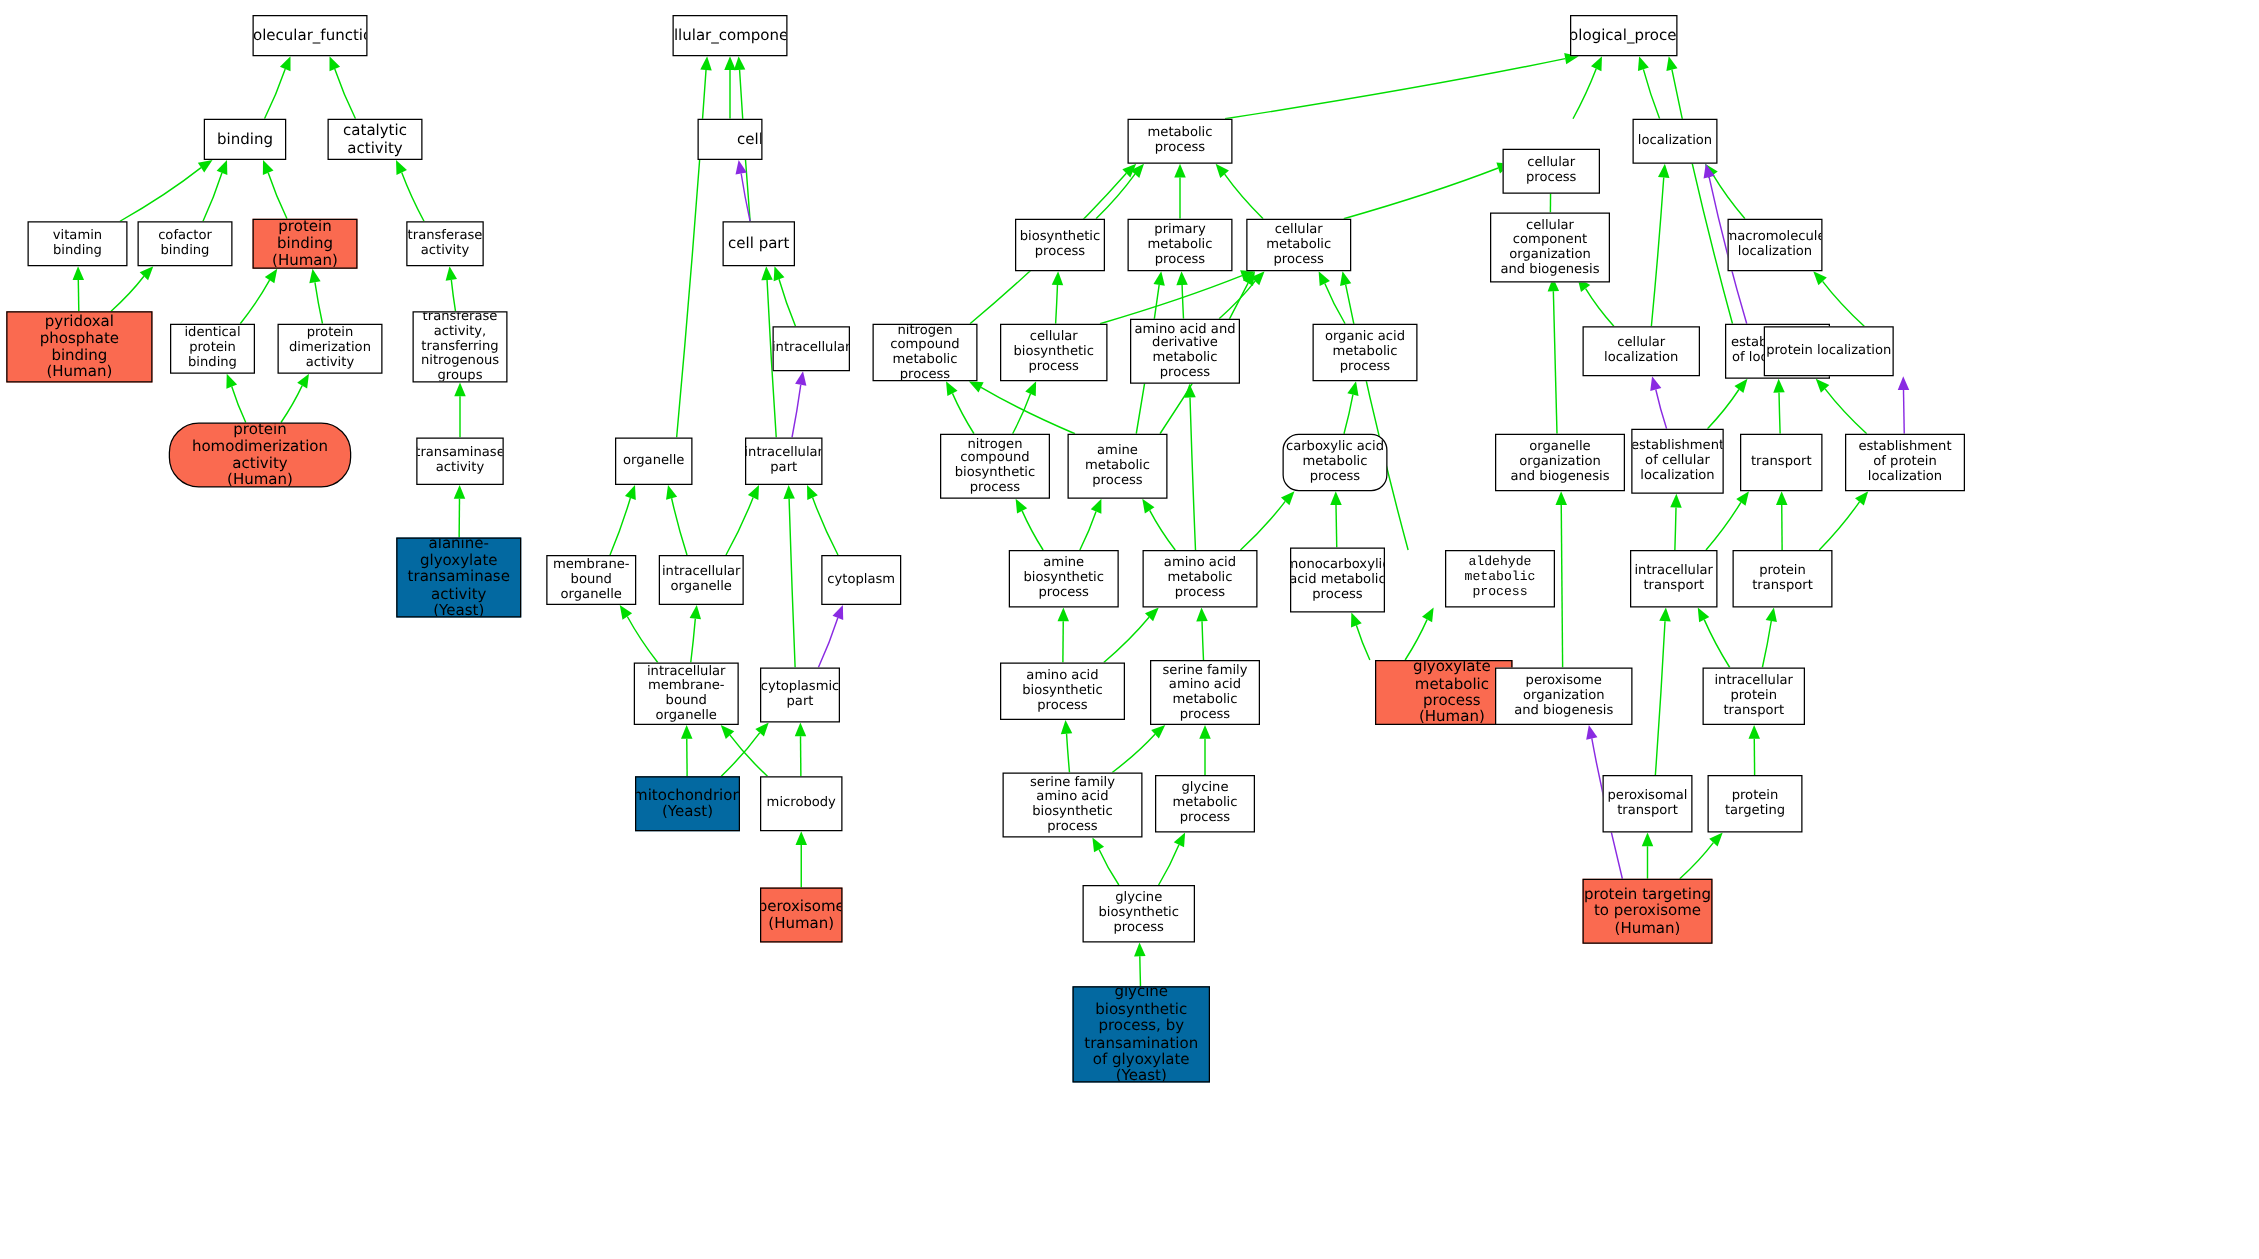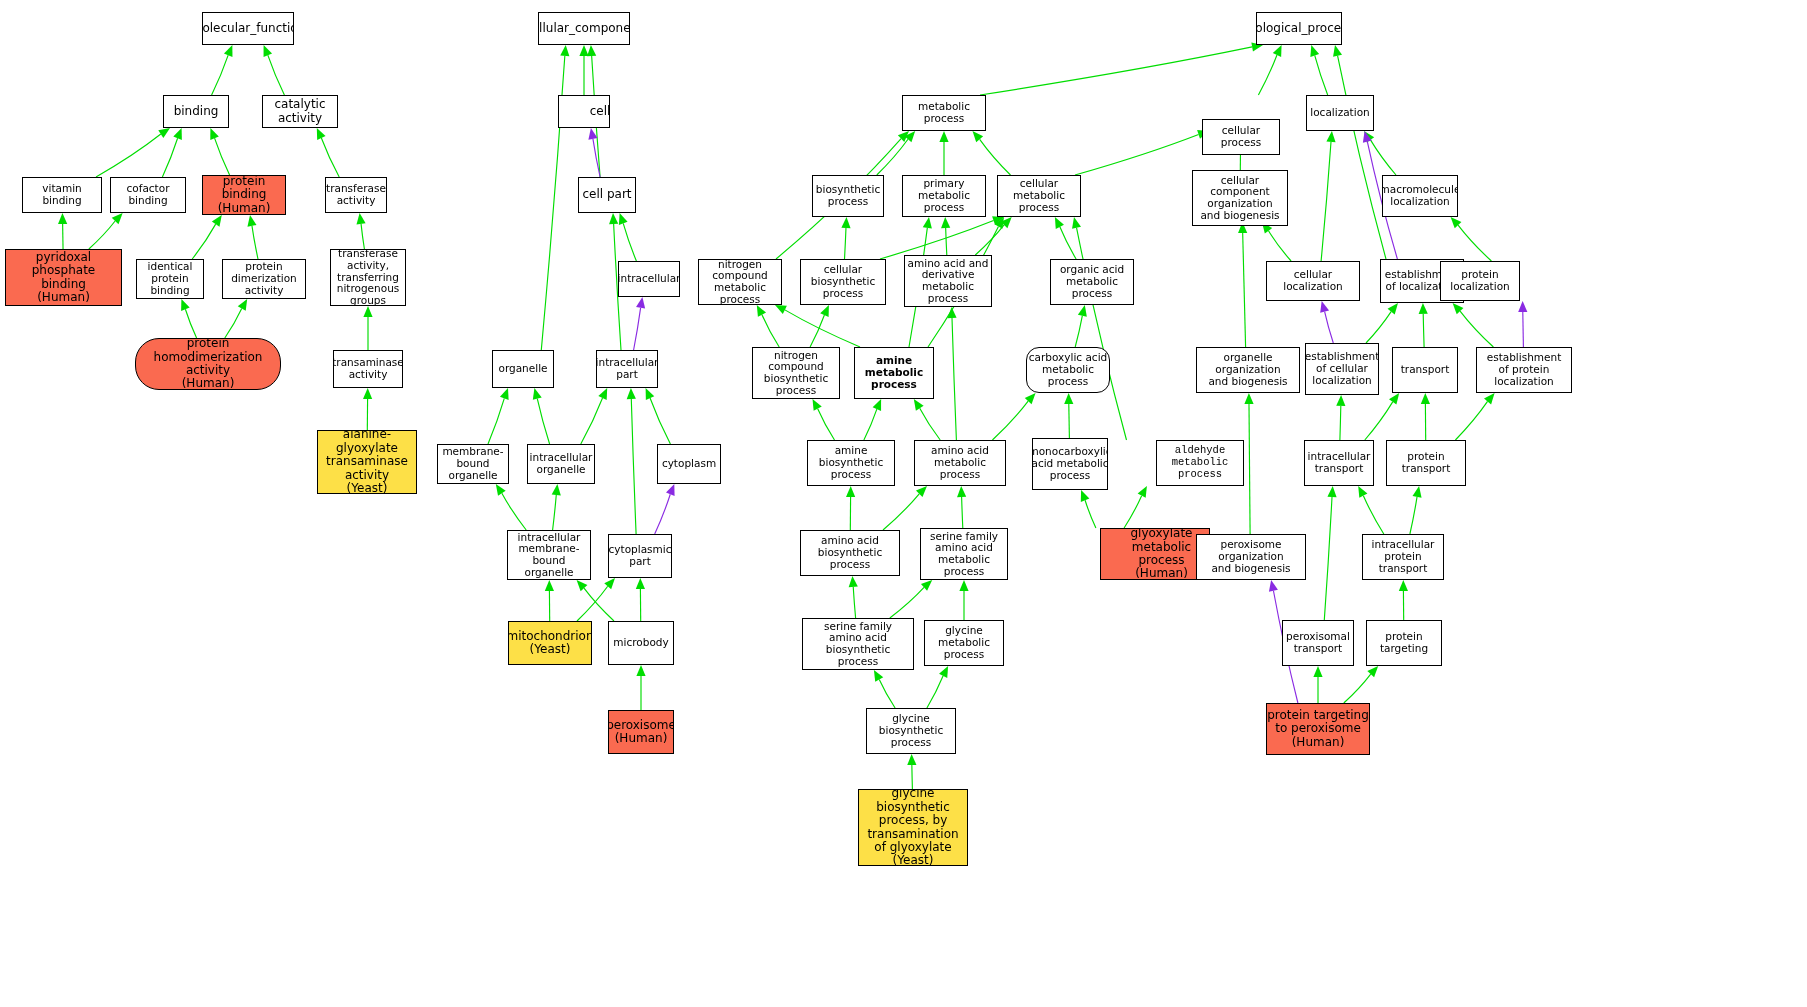--- a/index.html
+++ b/index.html
@@ -16,21 +16,21 @@
     justify-content:center;
     text-align:center;
     color:#000000;
     line-height:1.12;
     white-space:pre-line;
     overflow:hidden;
   }
   .node.small{font-size:10.5px;}
   .node.mid{font-size:12px;}
   .node.human{background:#fa6a50;}
-  .node.yeast{background:#fde047;}
+  .node.yeast{background:#0369a1;}
 </style>
 </head>
 <body>
 
 <div id="canvas">
   <svg id="edges" viewBox="0 0 1807 1007" preserveAspectRatio="none">
       <g>
         <path d="M 211.6 95 Q 221.34350034098972 75.07812418031318 228.17500068197944 55.156248360626364" stroke="#00dd00" stroke-width="1.15" fill="none"></path>
         <polygon points="232.4,45 232.4221590873323,56.92306625725315 223.9278422766266,53.38943046399958" fill="#00dd00"></polygon>
       </g>
@@ -491,25 +491,25 @@
       <div class="node small" style="left: 800px; top: 259px; width: 86px; height: 46px;">cellular biosynthetic
 process</div>
       <div class="node small" style="left: 904px; top: 255px; width: 88px; height: 52px;">amino acid and
 derivative metabolic
 process</div>
       <div class="node small" style="left: 1050px; top: 259px; width: 84px; height: 46px;">organic acid
 metabolic process</div>
       <div class="node small" style="left: 1266px; top: 261px; width: 94px; height: 40px;">cellular localization</div>
       <div class="node small" style="left: 1380px; top: 259px; width: 84px; height: 44px;">establishment
 of localization</div>
-      <div class="node small" style="left: 1440px; top: 261px; width: 80px; height: 40px;">protein localization</div>
+      <div class="node small" style="left: 1411px; top: 261px; width: 104px; height: 40px;">protein localization</div>
       <div class="node small" style="left: 752px; top: 347px; width: 88px; height: 52px;">nitrogen compound
 biosynthetic
 process</div>
-      <div class="node small" style="left: 854px; top: 347px; width: 80px; height: 52px; font-weight: bold;">amine metabolic
+      <div class="node small" style="left: 854px; top: 347px; width: 80px; height: 52px;">amine metabolic
 process</div>
       <div class="node small" style="left: 1026px; top: 347px; width: 84px; height: 46px; border-radius: 13px;">carboxylic acid
 metabolic process</div>
       <div class="node small" style="left: 1196px; top: 347px; width: 104px; height: 46px;">organelle organization
 and biogenesis</div>
       <div class="node small" style="left: 1305px; top: 343px; width: 74px; height: 52px;">establishment
 of cellular
 localization</div>
       <div class="node small" style="left: 1392px; top: 347px; width: 66px; height: 46px;">transport</div>
       <div class="node small" style="left: 1476px; top: 347px; width: 96px; height: 46px;">establishment

